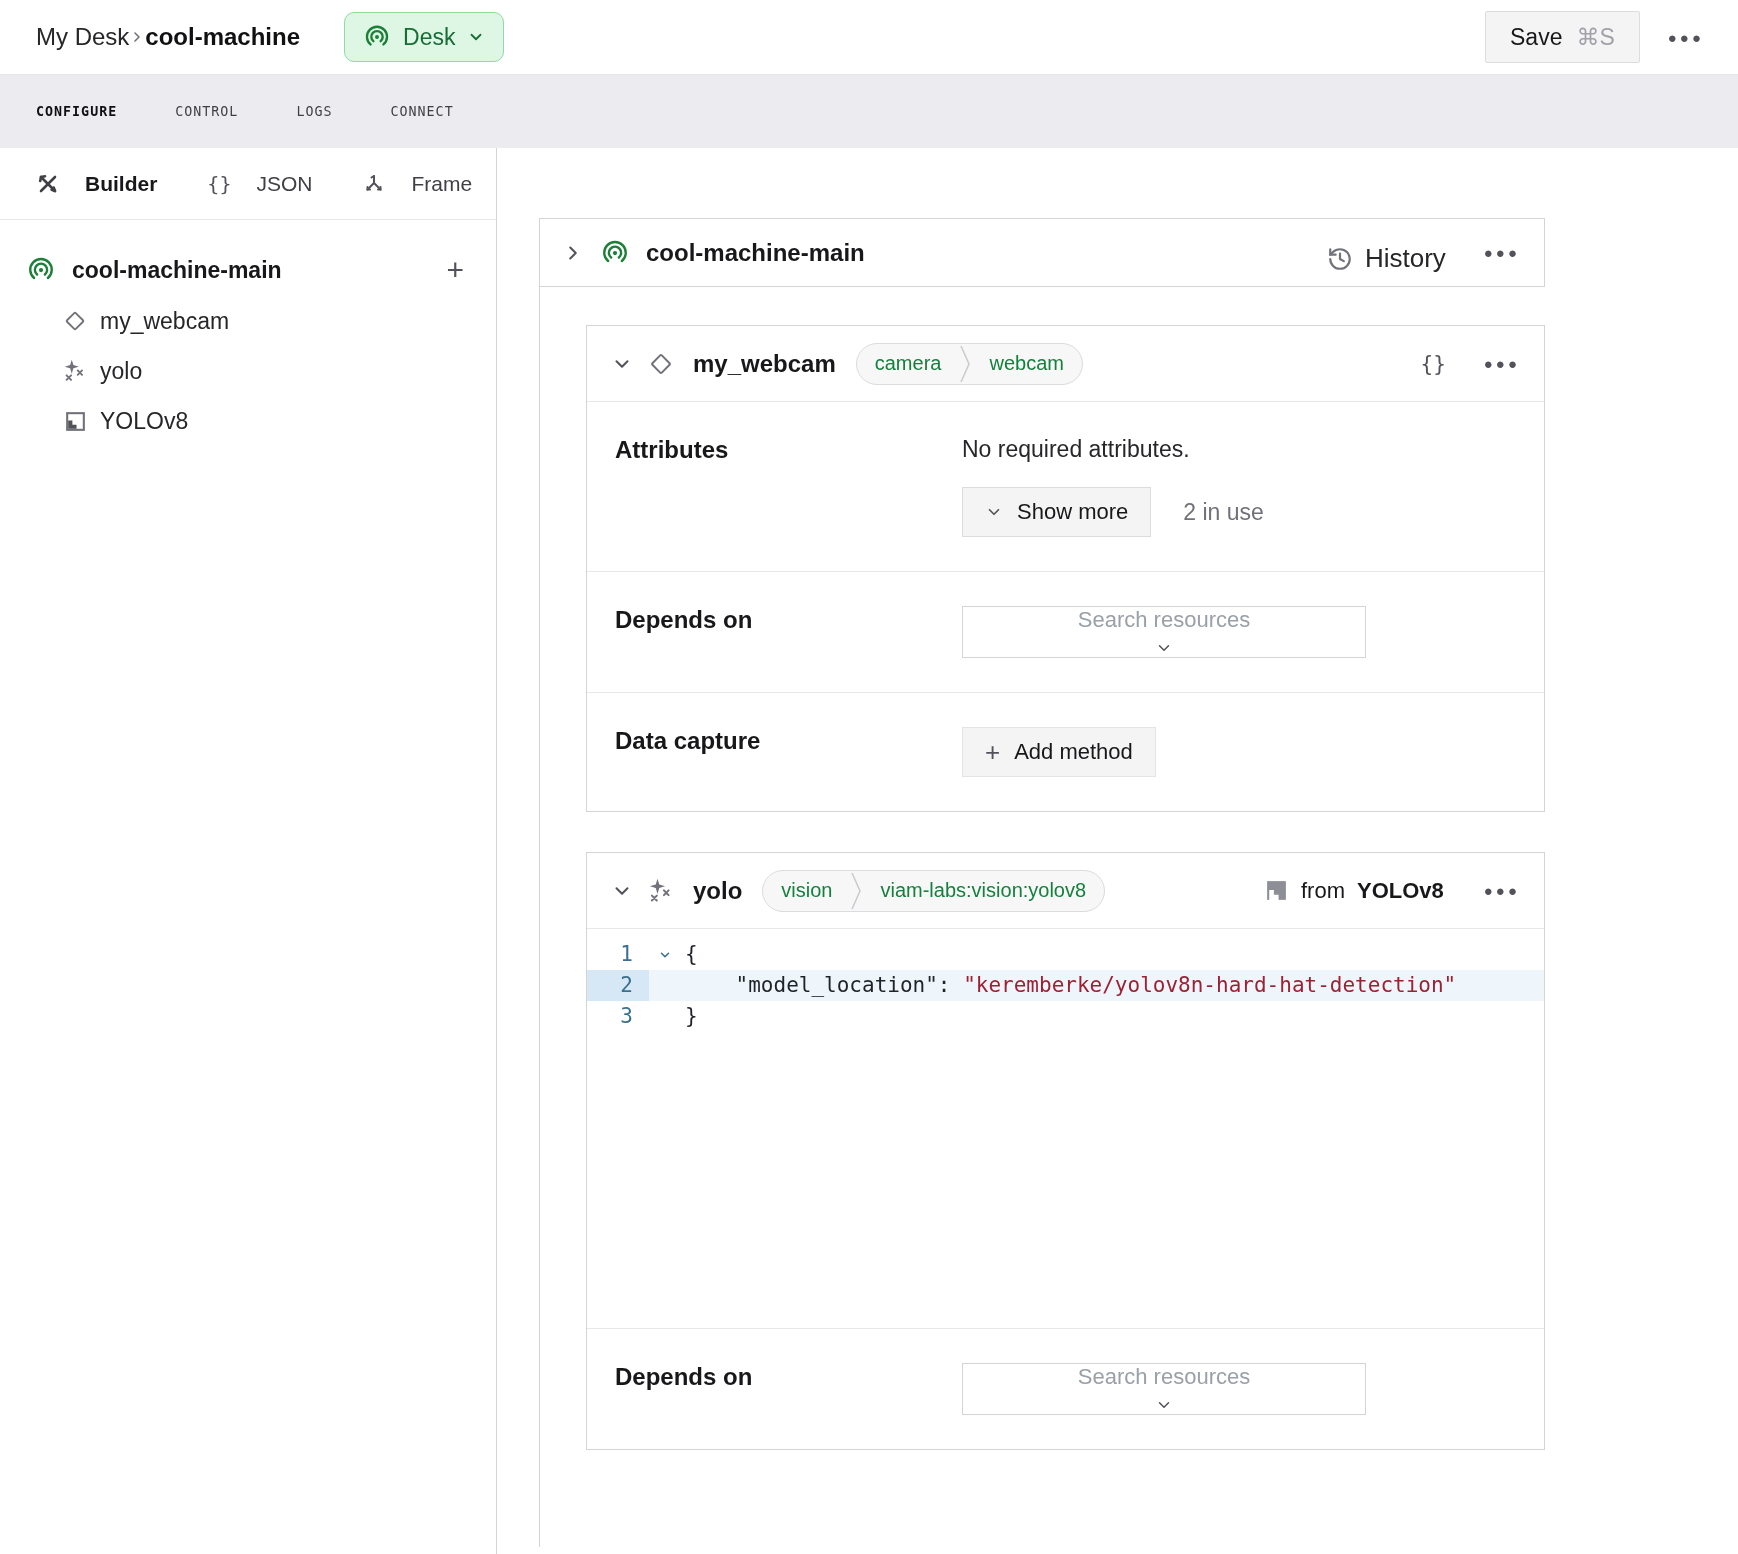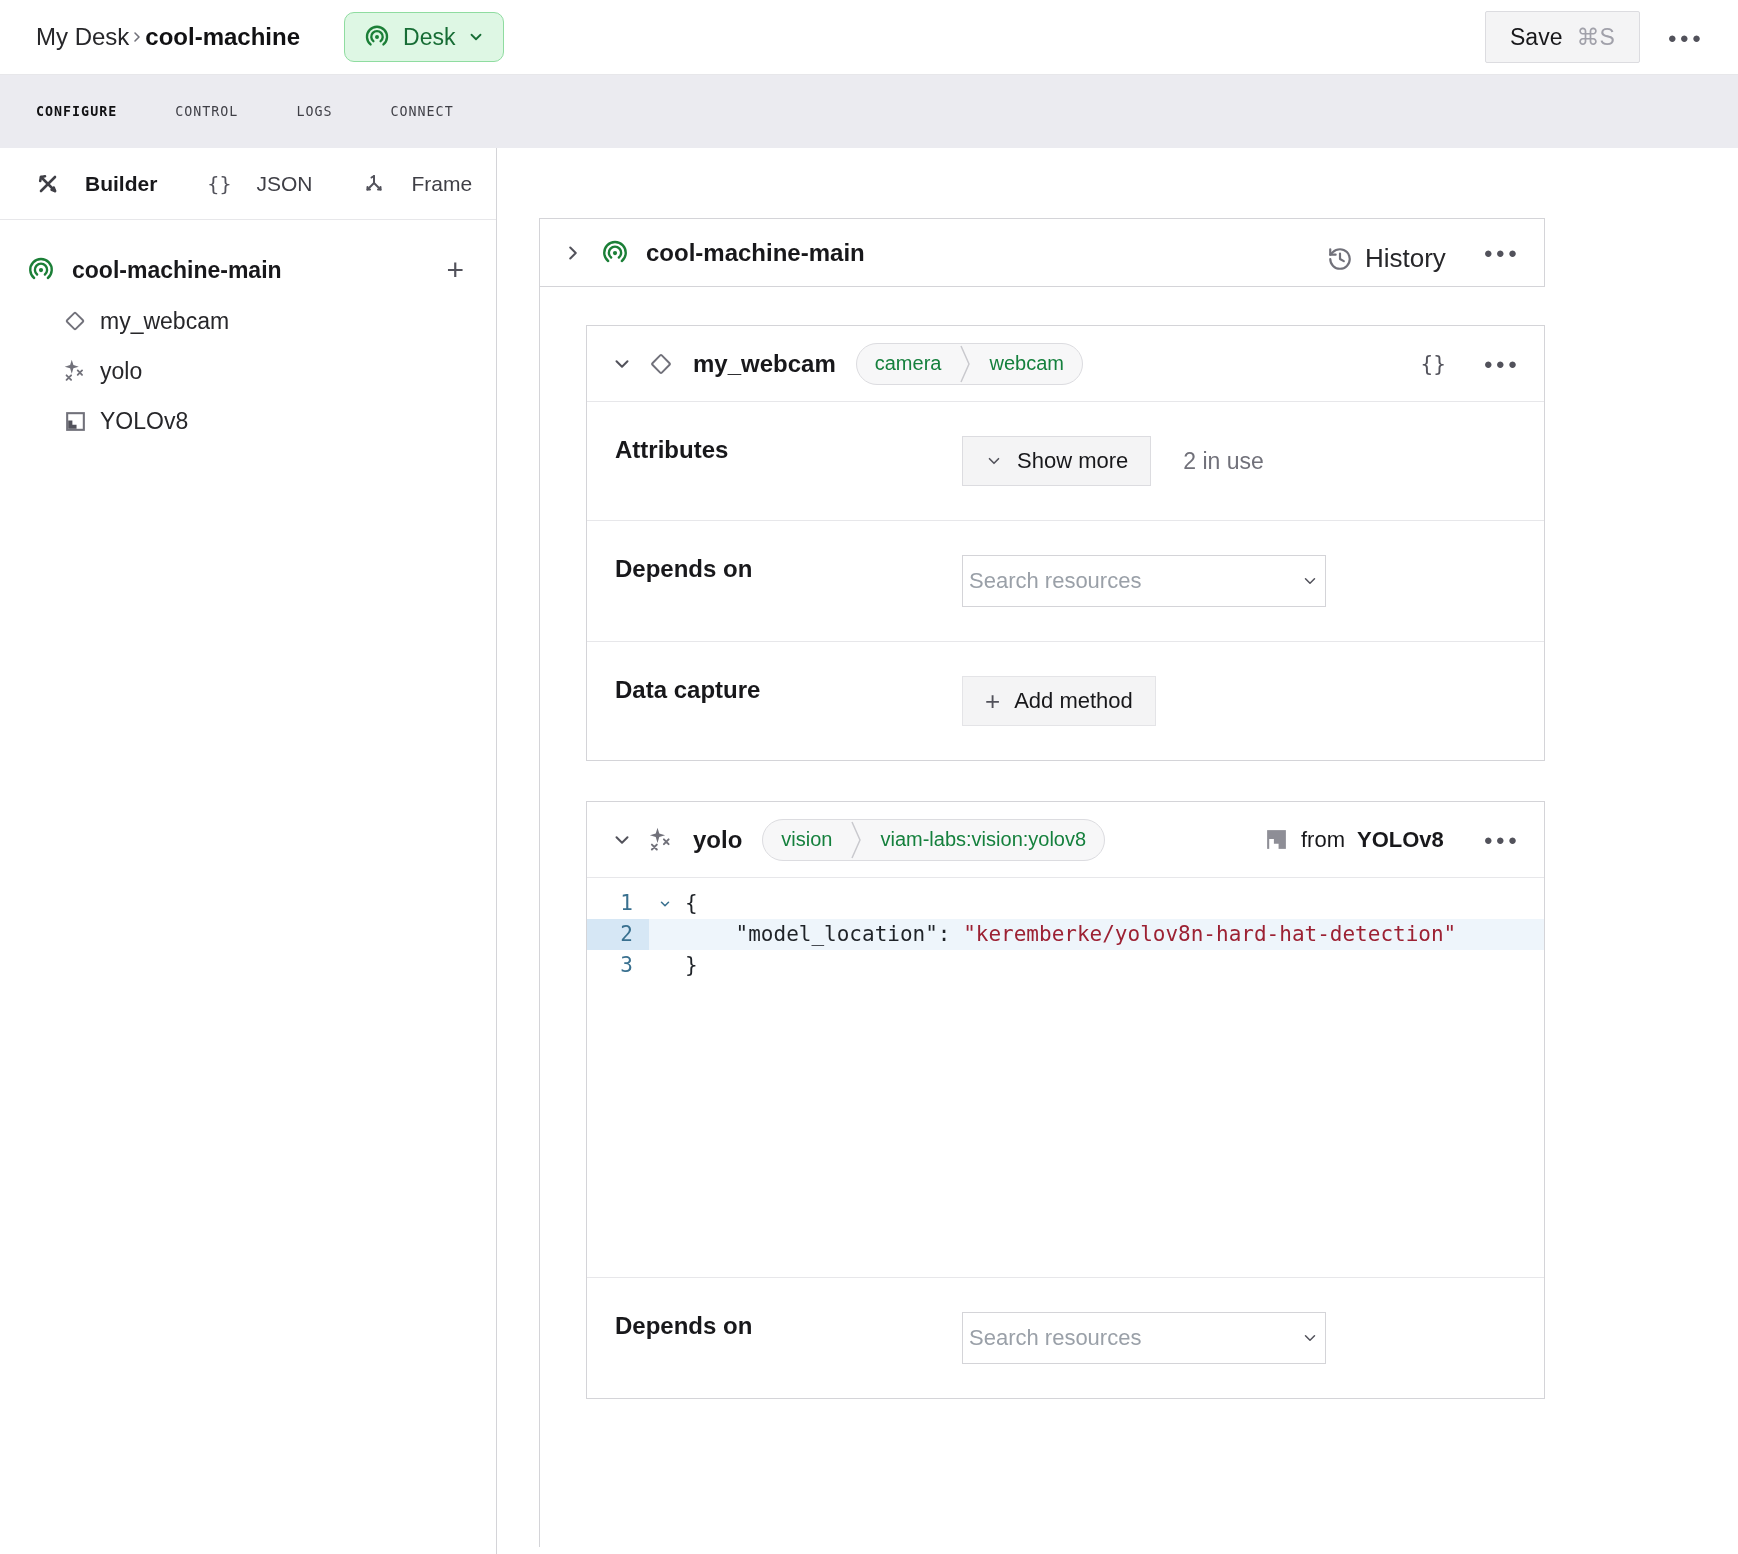--- a/index.html
+++ b/index.html
@@ -68,22 +68,22 @@
   .from-module { font-weight:bold; }
 
   .card-row { display:grid; grid-template-columns:375px 1fr; border-top:1px solid #e7e7ea; }
   .row-label { font-size:24px; font-weight:bold; padding:34px 0 0 28px; }
   .row-value { padding:34px 0 34px 0; }
   .muted-note { font-size:23px; color:#27272a; margin-bottom:24px; }
   .controls-line { display:flex; align-items:center; gap:32px; }
   .show-more-btn { display:flex; align-items:center; gap:14px; height:50px; padding:0 22px;
                    background:#f4f4f5; border:1px solid #dcdce0; font-size:22px; color:#18181b; }
   .in-use { font-size:23px; color:#71717a; }
-  .select-box { width:364px; height:52px; border:1px solid #d4d4d8; display:flex; align-items:center;
-                justify-content:space-between; padding:0 6px; background:#fff; }
+  .select-box { width:404px; height:52px; border:1px solid #d4d4d8; display:flex; align-items:center;
+                justify-content:space-between; padding:0 18px; background:#fff;flex-direction:column; }
   .select-box .ph { font-size:22px; color:#9aa0a8; }
   .add-method-btn { display:flex; align-items:center; gap:14px; height:50px; padding:0 22px;
                     background:#f4f4f5; border:1px solid #e4e4e7; font-size:22px; }
   .plus-glyph { font-size:26px; font-weight:300; color:#52525b; line-height:1; }
 
   
   .editor { border-top:1px solid #e7e7ea; height:400px; font-family:"DejaVu Sans Mono", monospace;
             font-size:21px; padding-top:10px; }
   .code-line { display:flex; line-height:31px; }
   .gutter { width:62px; text-align:right; padding-right:16px; color:#39708f; flex-shrink:0; }
@@ -276,20 +276,21 @@
             <span class="seg">webcam</span>
           </span>
           <span class="hspace"></span>
           <button class="braces-icon">{}</button>
           <button class="dots">●●●</button>
         </div>
 
         <div class="card-row">
           <div class="row-label">Attributes</div>
           <div class="row-value">
+            <div class="muted-note">No required attributes.</div>
             <div class="controls-line">
               <button class="show-more-btn">
                 <span class="icon">
                   <svg width="18" height="18" viewBox="0 0 24 24" fill="none" stroke="#52525b" stroke-width="2.2" stroke-linecap="round" stroke-linejoin="round">
                       <polyline points="6 9 12 15 18 9"></polyline>
                     </svg>
                 </span>
                 <span>Show more</span>
               </button>
               <span class="in-use">2 in use</span>

